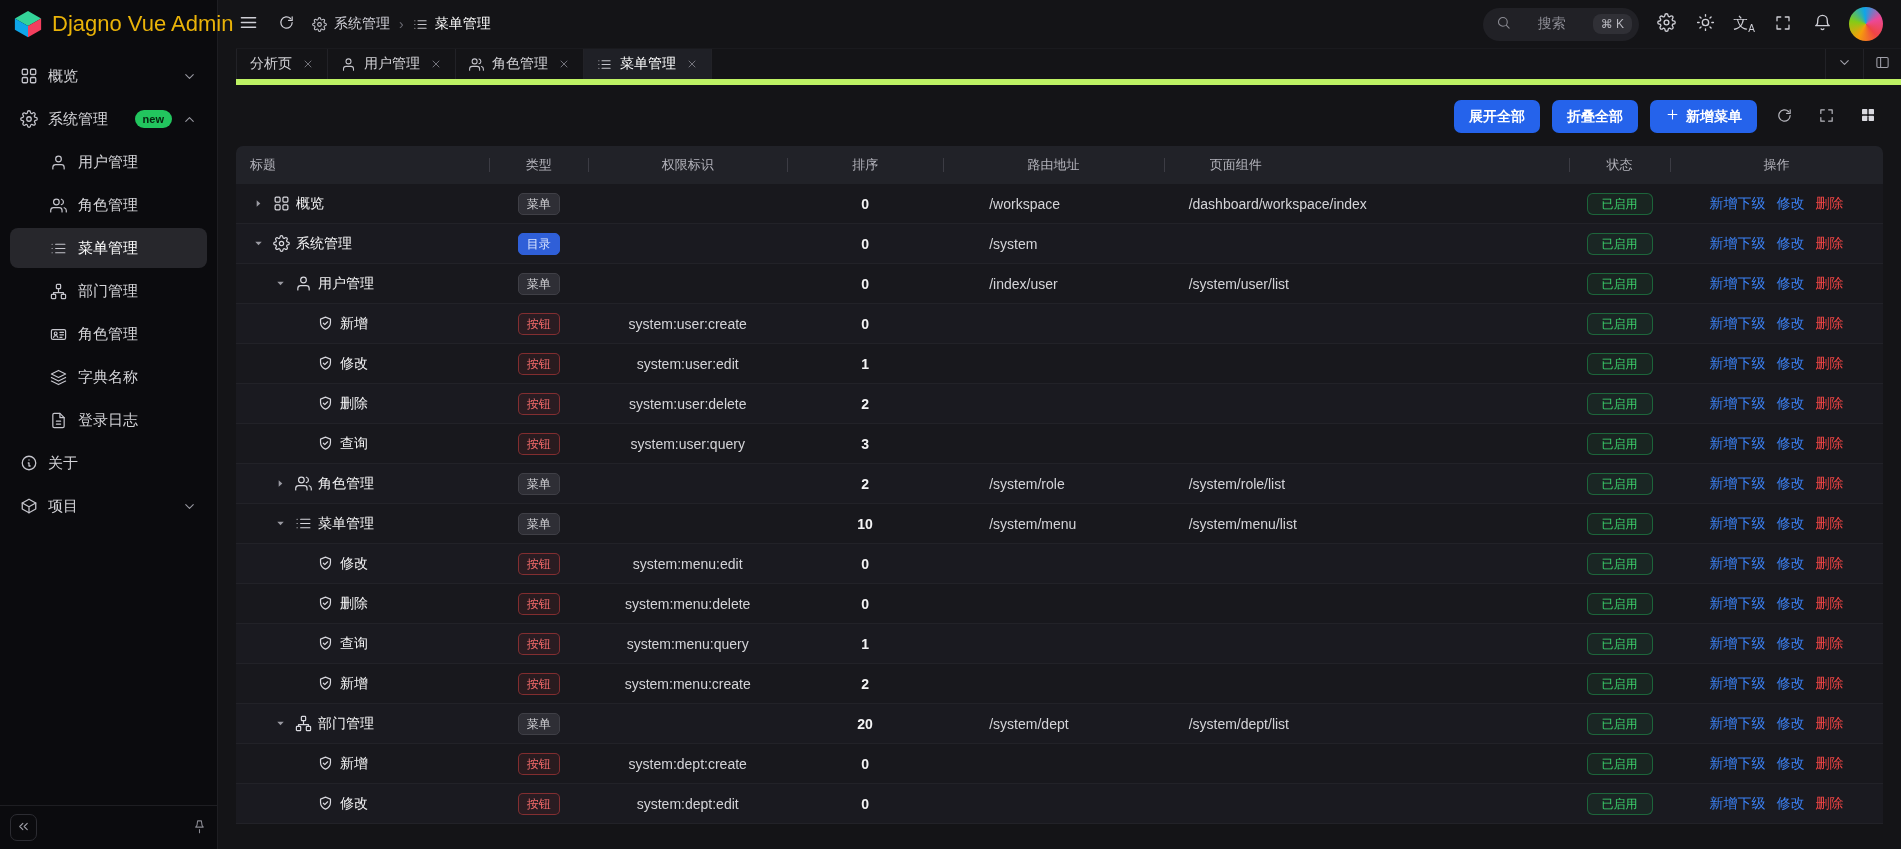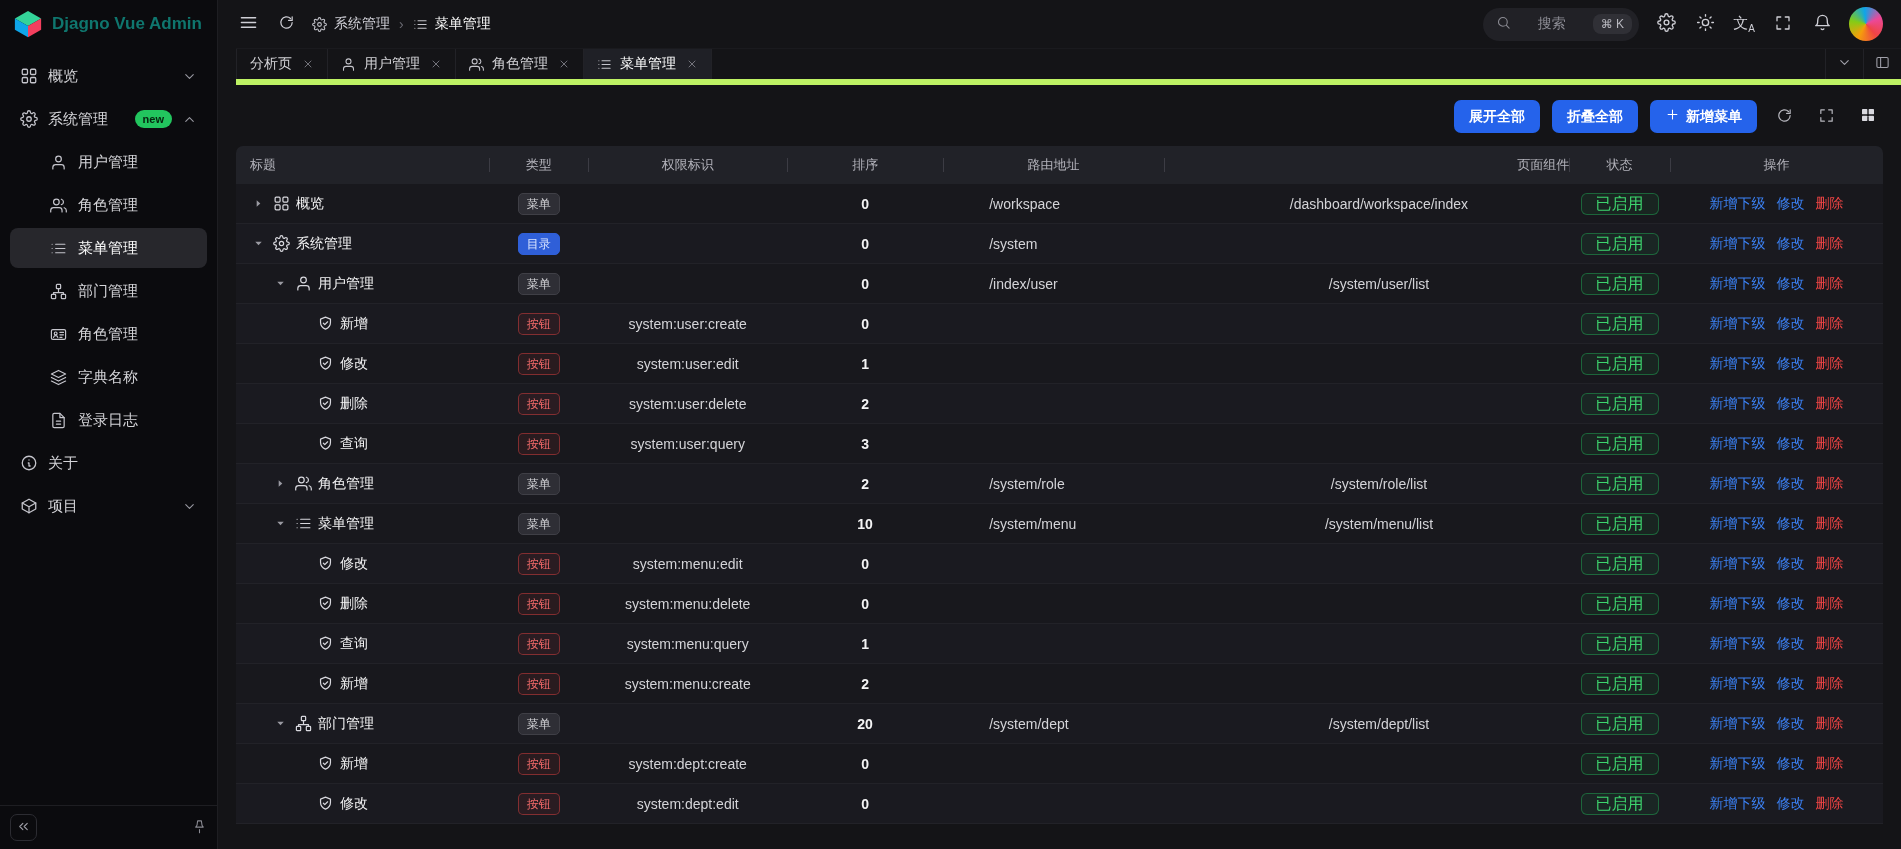--- a/index.html
+++ b/index.html
@@ -4,21 +4,21 @@
 <style>
   *{margin:0;padding:0;box-sizing:border-box}
   html,body{width:1901px;height:849px;overflow:hidden;background:#141417;color:#e4e4e7;
     font-family:"Liberation Sans","DejaVu Sans",sans-serif;font-size:14px}
   .app{display:flex;width:100%;height:100%}
 
   
   .sidebar{width:218px;min-width:218px;background:#0b0b0e;border-right:1px solid #1e1e22;display:flex;flex-direction:column}
   .logo-row{height:48px;display:flex;align-items:center;gap:9px;padding:0 13px}
   .logo-mark{width:30px;height:30px;display:flex}
-  .logo-title{font-size:17px;font-weight:700;color:#0f766e;white-space:nowrap}
+  .logo-title{font-size:22px;font-weight:400;color:#eab308;white-space:nowrap}
   .nav{flex:1;padding:8px 10px;overflow:hidden}
   .nav-item{height:40px;display:flex;align-items:center;gap:10px;padding:0 10px;border-radius:8px;
     color:#d4d4d8;font-size:15px;cursor:pointer;margin-bottom:3px}
   .nav-item.active{background:#27272c;color:#fafafa}
   .nv-icon{width:18px;height:18px;display:flex;align-items:center;color:#c5c5cc}
   .nv-label{flex:1;white-space:nowrap}
   .badge-new{background:#22c55e;color:#06230f;font-size:11px;font-weight:700;padding:1px 8px;border-radius:999px;line-height:16px}
   .chev{color:#9a9aa2;display:flex}
   .nav-children .nav-item{padding-left:40px}
   .sidebar-footer{border-top:1px solid #1e1e22;height:44px;display:flex;align-items:center;justify-content:space-between;padding:0 10px}
@@ -66,42 +66,42 @@
     display:flex;align-items:center;justify-content:center;cursor:pointer}
   .tool-icon.bright{color:#d9d9df}
 
   
   .table{flex:1;display:flex;flex-direction:column;overflow:hidden}
   .grid-cols{display:grid;grid-template-columns:209fr 82fr 164fr 129fr 182fr 335fr 83fr 176fr}
   .thead{background:#212228;border-radius:7px 7px 0 0;height:38px;align-items:center;color:#b4b4bc;font-size:13px}
   .hcell{position:relative;text-align:center;white-space:nowrap}
   .hcell:not(:first-child)::before{content:"";position:absolute;left:0;top:50%;transform:translateY(-50%);width:1px;height:14px;background:#3c3c44}
   .hcell.h-title{text-align:left;padding-left:14px}
-  .hcell.h-comp{text-align:right;padding-left:46px}
+  .hcell.h-comp{text-align:left;padding-left:46px}
   .trow{height:40px;align-items:center;border-bottom:1px solid #222228;background:#18181d;cursor:default}
   .trow:nth-child(even){background:#1a1a20}
   .cell{white-space:nowrap;overflow:hidden;text-overflow:ellipsis}
   .c-title{display:flex;align-items:center;gap:6px;color:#f4f4f5;font-weight:500}
   .expander{width:18px;min-width:18px;height:18px;display:flex;align-items:center;justify-content:center;color:#9a9aa2;cursor:pointer}
   .row-icon{width:17px;min-width:17px;height:17px;display:flex;align-items:center;color:#d8d8de}
   .c-type{text-align:center}
   .c-perm{text-align:center;color:#d4d4d8}
   .c-sort{text-align:center;color:#f4f4f5;font-weight:600}
   .c-route{text-align:left;padding-left:46px;color:#d4d4d8}
-  .c-comp{text-align:center;padding-left:25px;color:#d4d4d8}
+  .c-comp{text-align:left;padding-left:25px;color:#d4d4d8}
   .c-status{text-align:center}
   .c-actions{display:flex;align-items:center;justify-content:center;gap:11px}
   .act{font-size:14px;font-weight:500;cursor:pointer;text-decoration:none}
   .act-blue{color:#3b82f6}
   .act-red{color:#ef4444}
   .badge{display:inline-block;font-size:12px;line-height:18px;padding:1px 8px;border-radius:5px}
   .badge-menu{background:#2e2e35;border:1px solid #3f3f46;color:#d4d4d8}
   .badge-dir{background:#2f5fd8;border:1px solid #2f5fd8;color:#dbe6ff}
   .badge-button{background:rgba(239,68,68,0.08);border:1px solid rgba(239,68,68,0.45);color:#f26a6a}
-  .status-badge{display:inline-block;font-size:16px;line-height:18px;padding:1px 14px;border-radius:6px;
+  .status-badge{display:inline-block;font-size:12px;line-height:18px;padding:1px 14px;border-radius:6px;
     background:rgba(34,197,94,0.08);border:1px solid rgba(34,197,94,0.4);color:#3dd46d}
 </style>
 </head>
 <body>
 
 <div class="app">
 
   <aside class="sidebar">
     <div class="logo-row">
       <span class="logo-mark">

